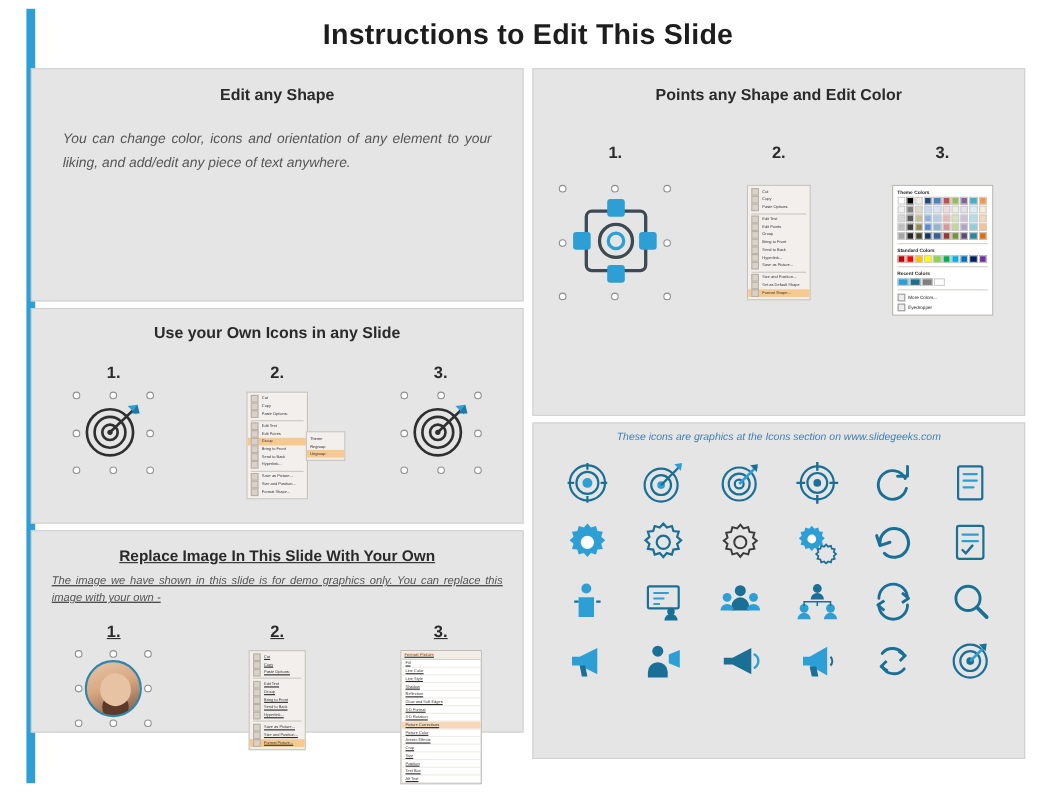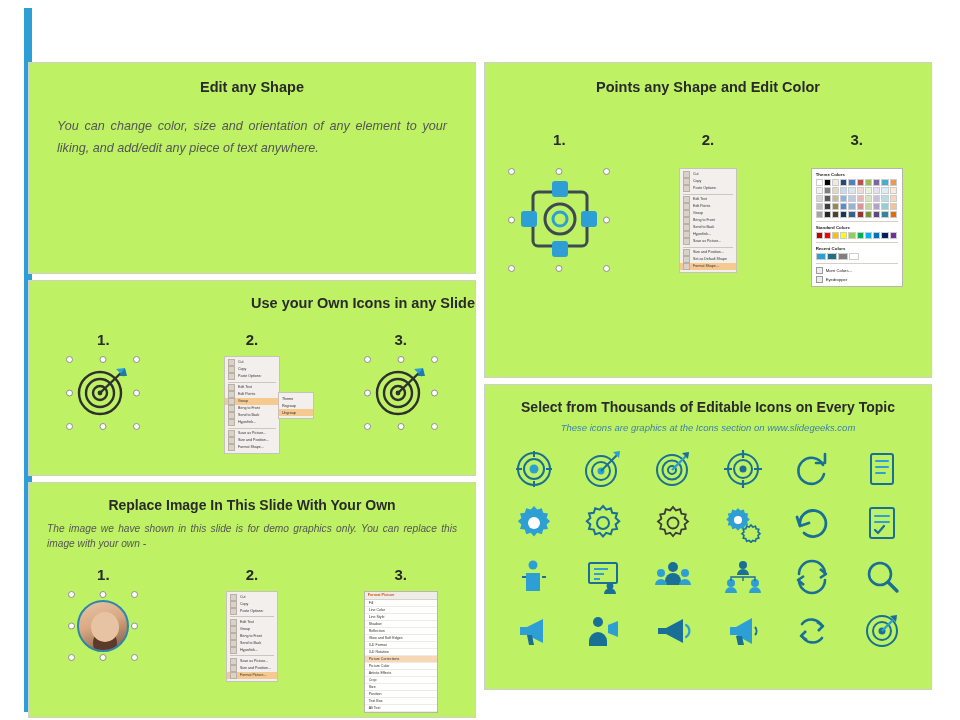--- a/index.html
+++ b/index.html
@@ -37,21 +37,21 @@
     width: 960px;
     text-align: center;
     font-size: 26px;
     font-weight: bold;
     color: #1d1d1d;
     letter-spacing: 0.2px;
   }
   .panel {
     position: absolute;
     border: 1px solid #cfcfcf;
-    background: #bef264;
+    background: #e5e5e5;
     box-sizing: border-box;
   }
   .panel-title {
     text-align: center;
     font-size: 14.5px;
     font-weight: bold;
     color: #2a2a2a;
   }
   .panel-sub {
     text-align: center;
@@ -68,24 +68,24 @@
     color: #555;
     line-height: 1.75;
     text-align: justify;
     margin: 0 28px;
   }
   .para.first { margin-top: 26px; }
   .para.second { margin-top: 20px; }
 
   
   #panel-own-icons { left: 28px; top: 280px; width: 448px; height: 196px; }
-  #panel-own-icons .panel-title { margin-top: 14px; text-align: right; }
+  #panel-own-icons .panel-title { margin-top: 14px; }
 
   
-  #panel-replace-image { left: 28px; top: 482px; width: 448px; height: 236px; }
+  #panel-replace-image { left: 28px; top: 482px; width: 448px; height: 184px; text-decoration: underline; }
   #panel-replace-image .panel-title { margin-top: 14px; font-size: 14px;}
   .replace-note {
     font-size: 10.2px;
     font-style: italic;
     color: #555;
     margin: 8px 18px 0 18px;
     line-height: 1.5;
     text-align: justify;
   }
 
@@ -250,24 +250,25 @@
   }
   .dialog-mock .dlg-row.hl { background: #f6d8b6; }
 </style>
 </head>
 <body>
 
 <div class="slide">
 
   <div class="accent-bar"></div>
 
+  <div class="title">Instructions to Edit This Slide</div>
 
   <div class="panel" id="panel-edit-shape">
     <div class="panel-title">Edit any Shape</div>
-    <div class="para second">You can change color, size and orientation of any element to your liking, and add/edit any piece of text anywhere.</div>
+    <div class="para second">You can change color, icons and orientation of any element to your liking, and add/edit any piece of text anywhere.</div>
   </div>
 
   <div class="panel" id="panel-own-icons">
     <div class="panel-title">Use your Own Icons in any Slide</div>
 
     <div class="steps" style="margin-top:20px;">
       <div class="step-num">1.</div>
       <div class="step-num">2.</div>
       <div class="step-num">3.</div>
     </div>
@@ -657,21 +658,20 @@
           <div class="opt">
             <span class="dot"></span>
             <span>Eyedropper</span>
           </div>
         </div>
       </div>
     </div>
   </div>
 
   <div class="panel" id="panel-icon-library">
-    <div class="panel-title">Select from Thousands of Editable Icons on Every Topic</div>
     <div class="panel-sub">These icons are graphics  at the Icons section on  www.slidegeeks.com</div>
 
     <div class="icon-grid">
 
       <svg width="40" height="40" viewBox="0 0 40 40">
         <circle cx="20" cy="20" r="16" fill="none" stroke="#1a6f96" stroke-width="2"></circle>
         <circle cx="20" cy="20" r="10" fill="none" stroke="#1a6f96" stroke-width="2"></circle>
         <circle cx="20" cy="20" r="4.5" fill="#2e9fd4"></circle>
         <path d="M20 2 v6 M20 32 v6 M2 20 h6 M32 20 h6" stroke="#1a6f96" stroke-width="2"></path>
       </svg>

